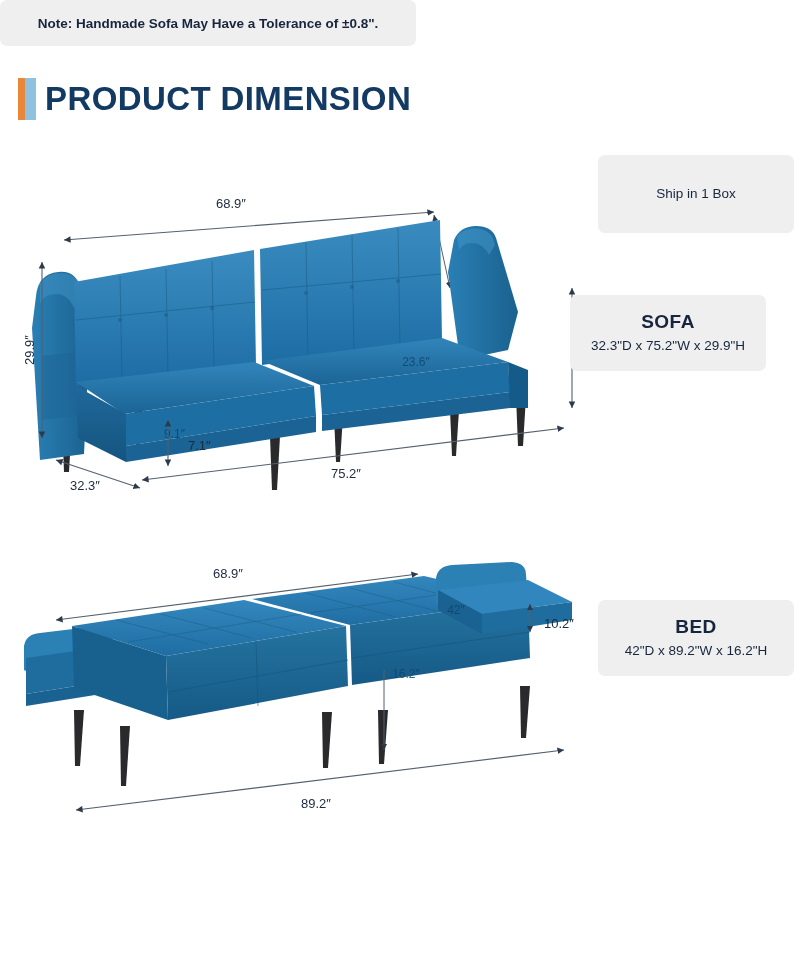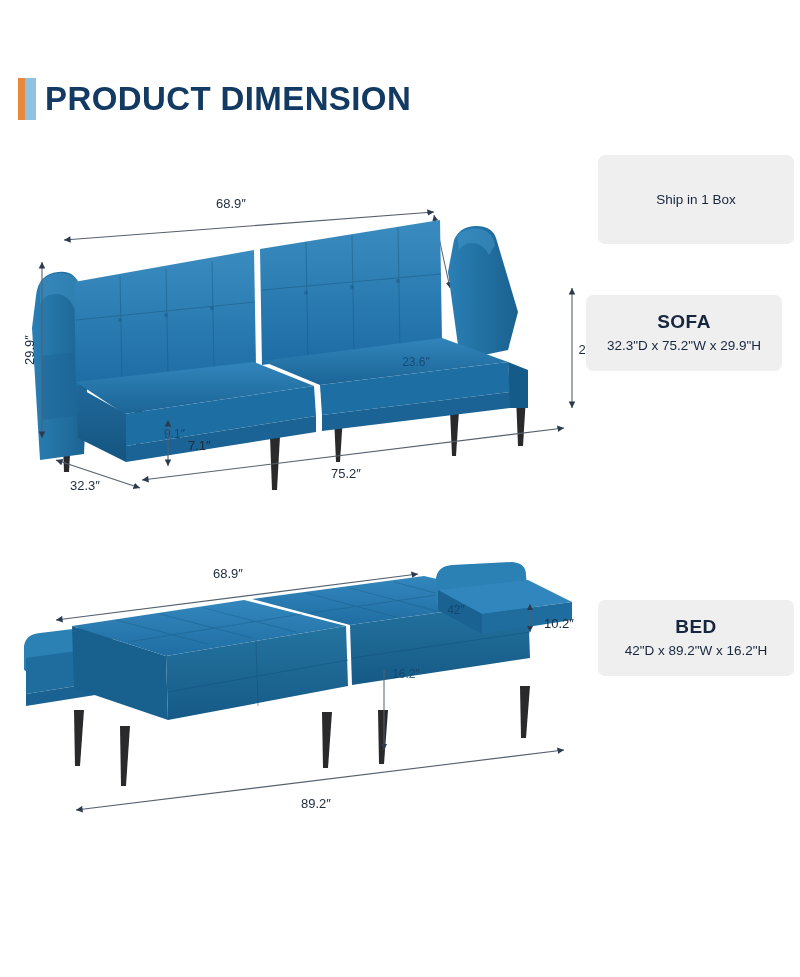--- a/index.html
+++ b/index.html
@@ -24,22 +24,22 @@
   .info-box {
     position:absolute; background:#efeff0; border-radius:7px;
     display:flex; flex-direction:column; align-items:center; justify-content:center;
     color:#17263d; text-align:center;
   }
   .info-box .line1 { font-size:13.5px; line-height:22px; }
   .info-box .line2 { font-size:13.5px; font-weight:bold; line-height:22px; }
   .info-box .heading { font-size:19px; font-weight:bold; line-height:26px; letter-spacing:.5px; }
   .info-box .sub { font-size:13.5px; line-height:22px; }
 
-  #box-ship { left:598px; top:155px; width:196px; height:89px; }
-  #box-sofa { left:586px; top:295px; width:196px; height:76px; }
+  #box-ship { left:598px; top:155px; width:196px; height:78px; }
+  #box-sofa { left:570px; top:295px; width:196px; height:76px; }
   #box-bed  { left:598px; top:600px; width:196px; height:76px; }
   #box-note {
     left:378px; top:831px; width:416px; height:46px;
     background:#efeff0; border-radius:7px;
     display:flex; align-items:center; justify-content:center;
   }
   #box-note .note-text { font-size:13.5px; color:#17263d; font-weight:600; }
 
   
   .scene { position:absolute; left:16px; }
@@ -284,14 +284,17 @@
   <div class="info-box" id="box-sofa">
     <span class="heading">SOFA</span>
     <span class="sub">32.3"D x 75.2"W x 29.9"H</span>
   </div>
 
   <div class="info-box" id="box-bed">
     <span class="heading">BED</span>
     <span class="sub">42"D x 89.2"W x 16.2"H</span>
   </div>
 
+  <div id="box-note">
+    <span class="note-text">Note: Handmade Sofa May Have a Tolerance of ±0.8".</span>
+  </div>
 
 </div>
 
 </body></html>

